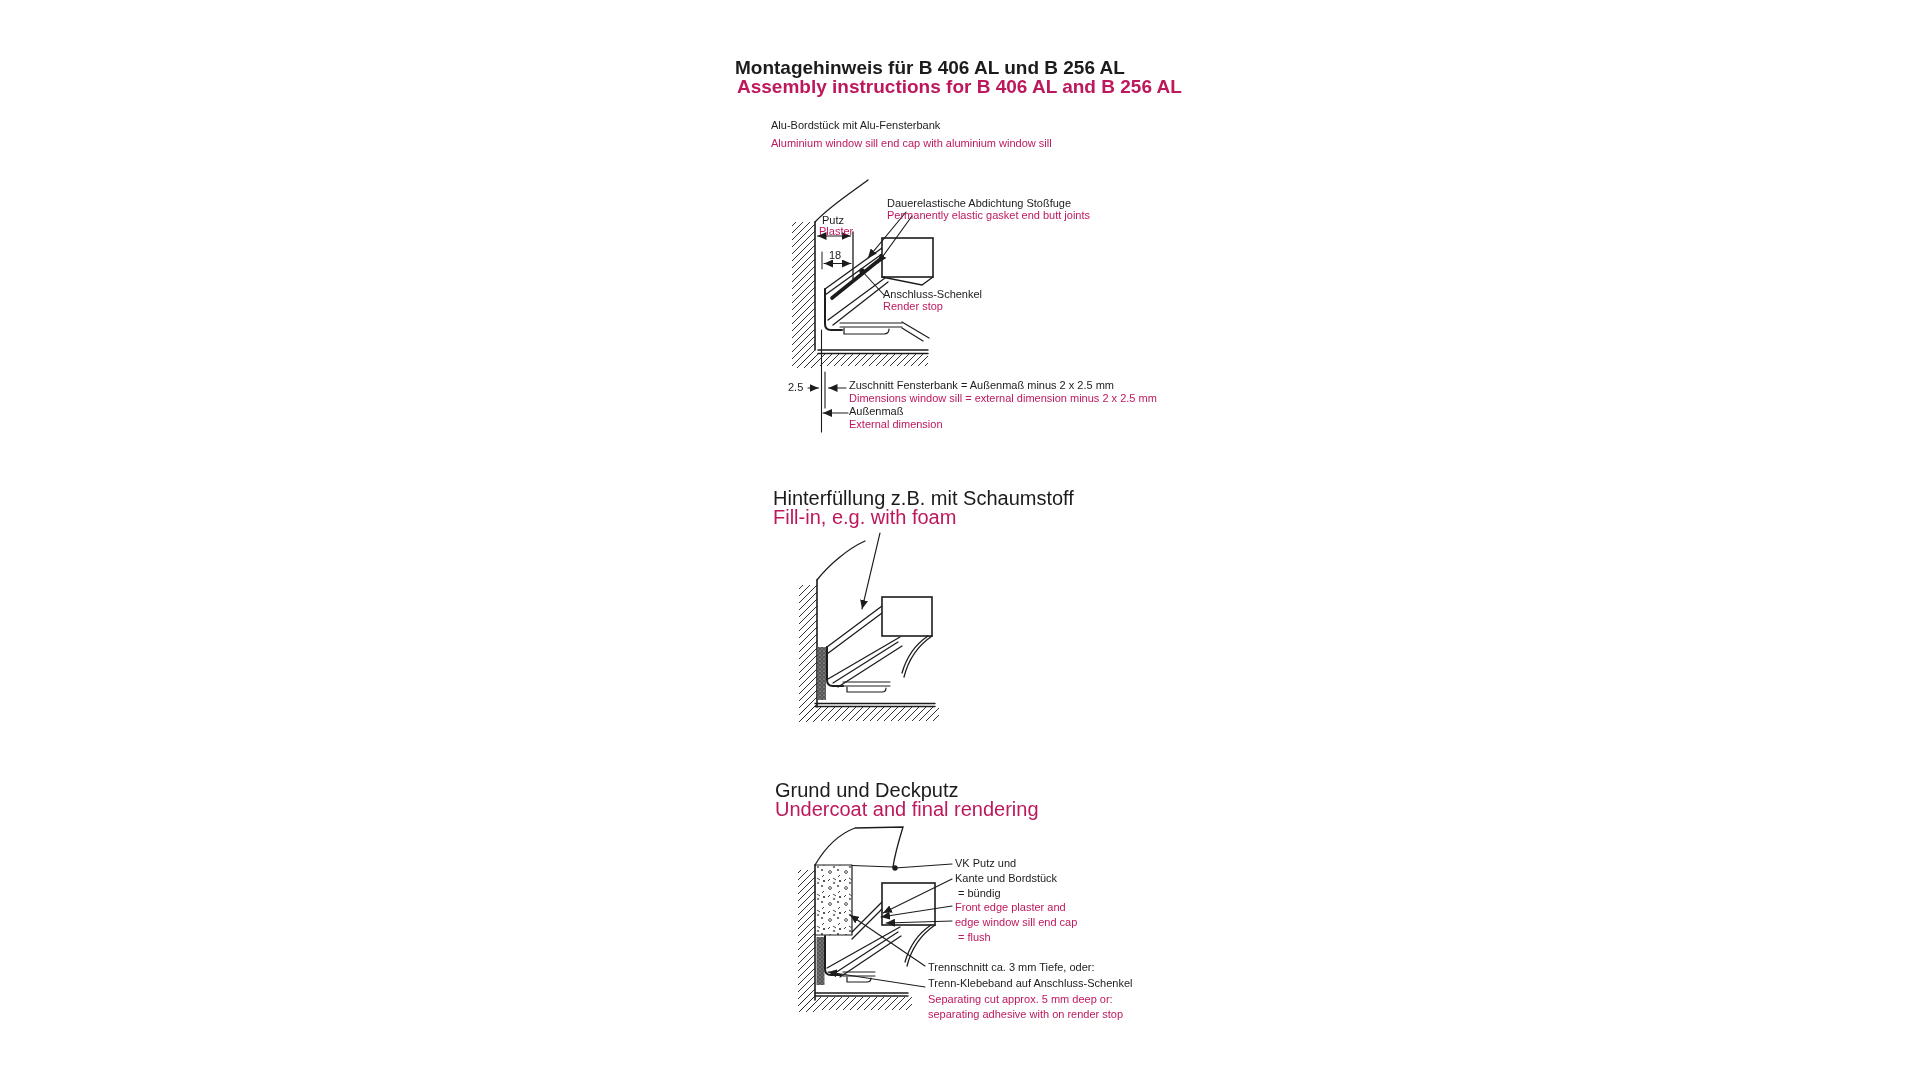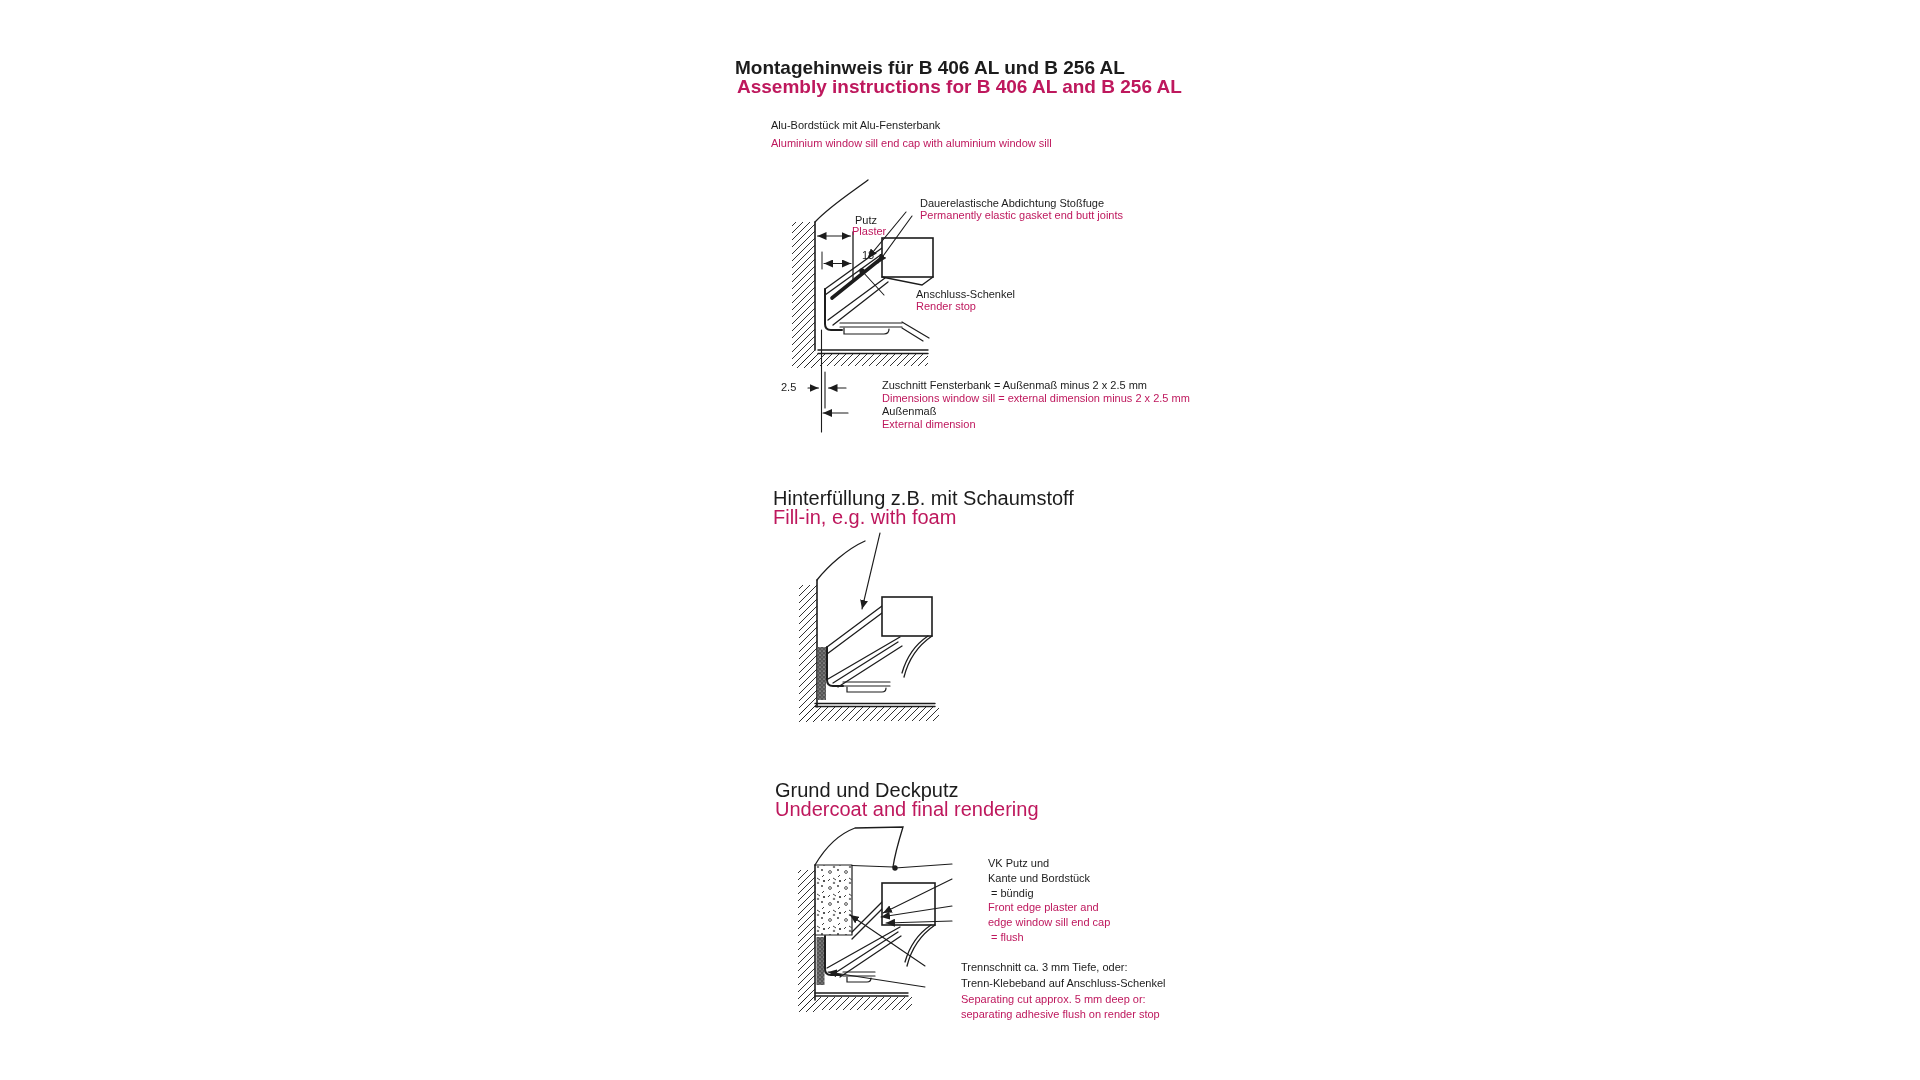--- a/index.html
+++ b/index.html
@@ -2,21 +2,21 @@
 <html><head>
 <meta charset="utf-8">
 <style>
   html,body{margin:0;padding:0;background:#ffffff;}
   .canvas{position:relative;width:1760px;height:1080px;background:#ffffff;overflow:hidden;
           font-family:"Liberation Sans",sans-serif;color:#1c1c1c;}
   .t{position:absolute;white-space:nowrap;line-height:1.1;}
   .h1{font-size:19px;font-weight:bold;}
   .h2{font-size:20px;font-weight:normal;}
   .h3{font-size:11px;font-weight:normal;}
-  .sm{font-size:11px;line-height:12px;margin-left:33px;}
+  .sm{font-size:11px;line-height:12px;}
   .mut{color:#be185d;}
   svg.d{position:absolute;overflow:visible;}
 </style>
 </head>
 <body>
 
 <div class="canvas">
 
   <svg width="0" height="0" style="position:absolute">
     <defs>
@@ -85,21 +85,21 @@
     </g>
   </svg>
 
   <div class="t sm" style="left:822px;top:214px">Putz</div>
   <div class="t sm mut" style="left:819px;top:225px">Plaster</div>
   <div class="t sm" style="left:829px;top:249px">18</div>
   <div class="t sm" style="left:887px;top:197px">Dauerelastische Abdichtung Stoßfuge</div>
   <div class="t sm mut" style="left:887px;top:209px">Permanently elastic gasket end butt joints</div>
   <div class="t sm" style="left:883px;top:288px">Anschluss-Schenkel</div>
   <div class="t sm mut" style="left:883px;top:300px">Render stop</div>
-  <div class="t sm" style="left:748px;top:381px">2.5</div>
+  <div class="t sm" style="left:788px;top:381px">2.5</div>
   <div class="t sm" style="left:849px;top:379px">Zuschnitt Fensterbank = Außenmaß minus 2 x 2.5 mm</div>
   <div class="t sm mut" style="left:849px;top:392px">Dimensions window sill = external dimension minus 2 x 2.5 mm</div>
   <div class="t sm" style="left:849px;top:405px">Außenmaß</div>
   <div class="t sm mut" style="left:849px;top:418px">External dimension</div>
 
   <div class="t h2" style="left:773px;top:487px">Hinterfüllung z.B. mit Schaumstoff</div>
   <div class="t h2 mut" style="left:773px;top:506px">Fill-in, e.g. with foam</div>
 
   <svg class="d" style="left:795px;top:530px" width="210" height="215" viewBox="0 0 210 215">
     <g stroke="#1c1c1c" fill="none" stroke-width="1.3" stroke-linecap="round">
@@ -161,15 +161,15 @@
 
   <div class="t sm" style="left:955px;top:857px">VK Putz und</div>
   <div class="t sm" style="left:955px;top:872px">Kante und Bordstück</div>
   <div class="t sm" style="left:958px;top:887px">= bündig</div>
   <div class="t sm mut" style="left:955px;top:901px">Front edge plaster and</div>
   <div class="t sm mut" style="left:955px;top:916px">edge window sill end cap</div>
   <div class="t sm mut" style="left:958px;top:931px">= flush</div>
   <div class="t sm" style="left:928px;top:961px">Trennschnitt ca. 3 mm Tiefe, oder:</div>
   <div class="t sm" style="left:928px;top:977px">Trenn-Klebeband auf Anschluss-Schenkel</div>
   <div class="t sm mut" style="left:928px;top:993px">Separating cut approx. 5 mm deep or:</div>
-  <div class="t sm mut" style="left:928px;top:1008px">separating adhesive flush on render stop</div>
+  <div class="t sm mut" style="left:928px;top:1008px">separating adhesive with on render stop</div>
 
 </div>
 
 </body></html>

